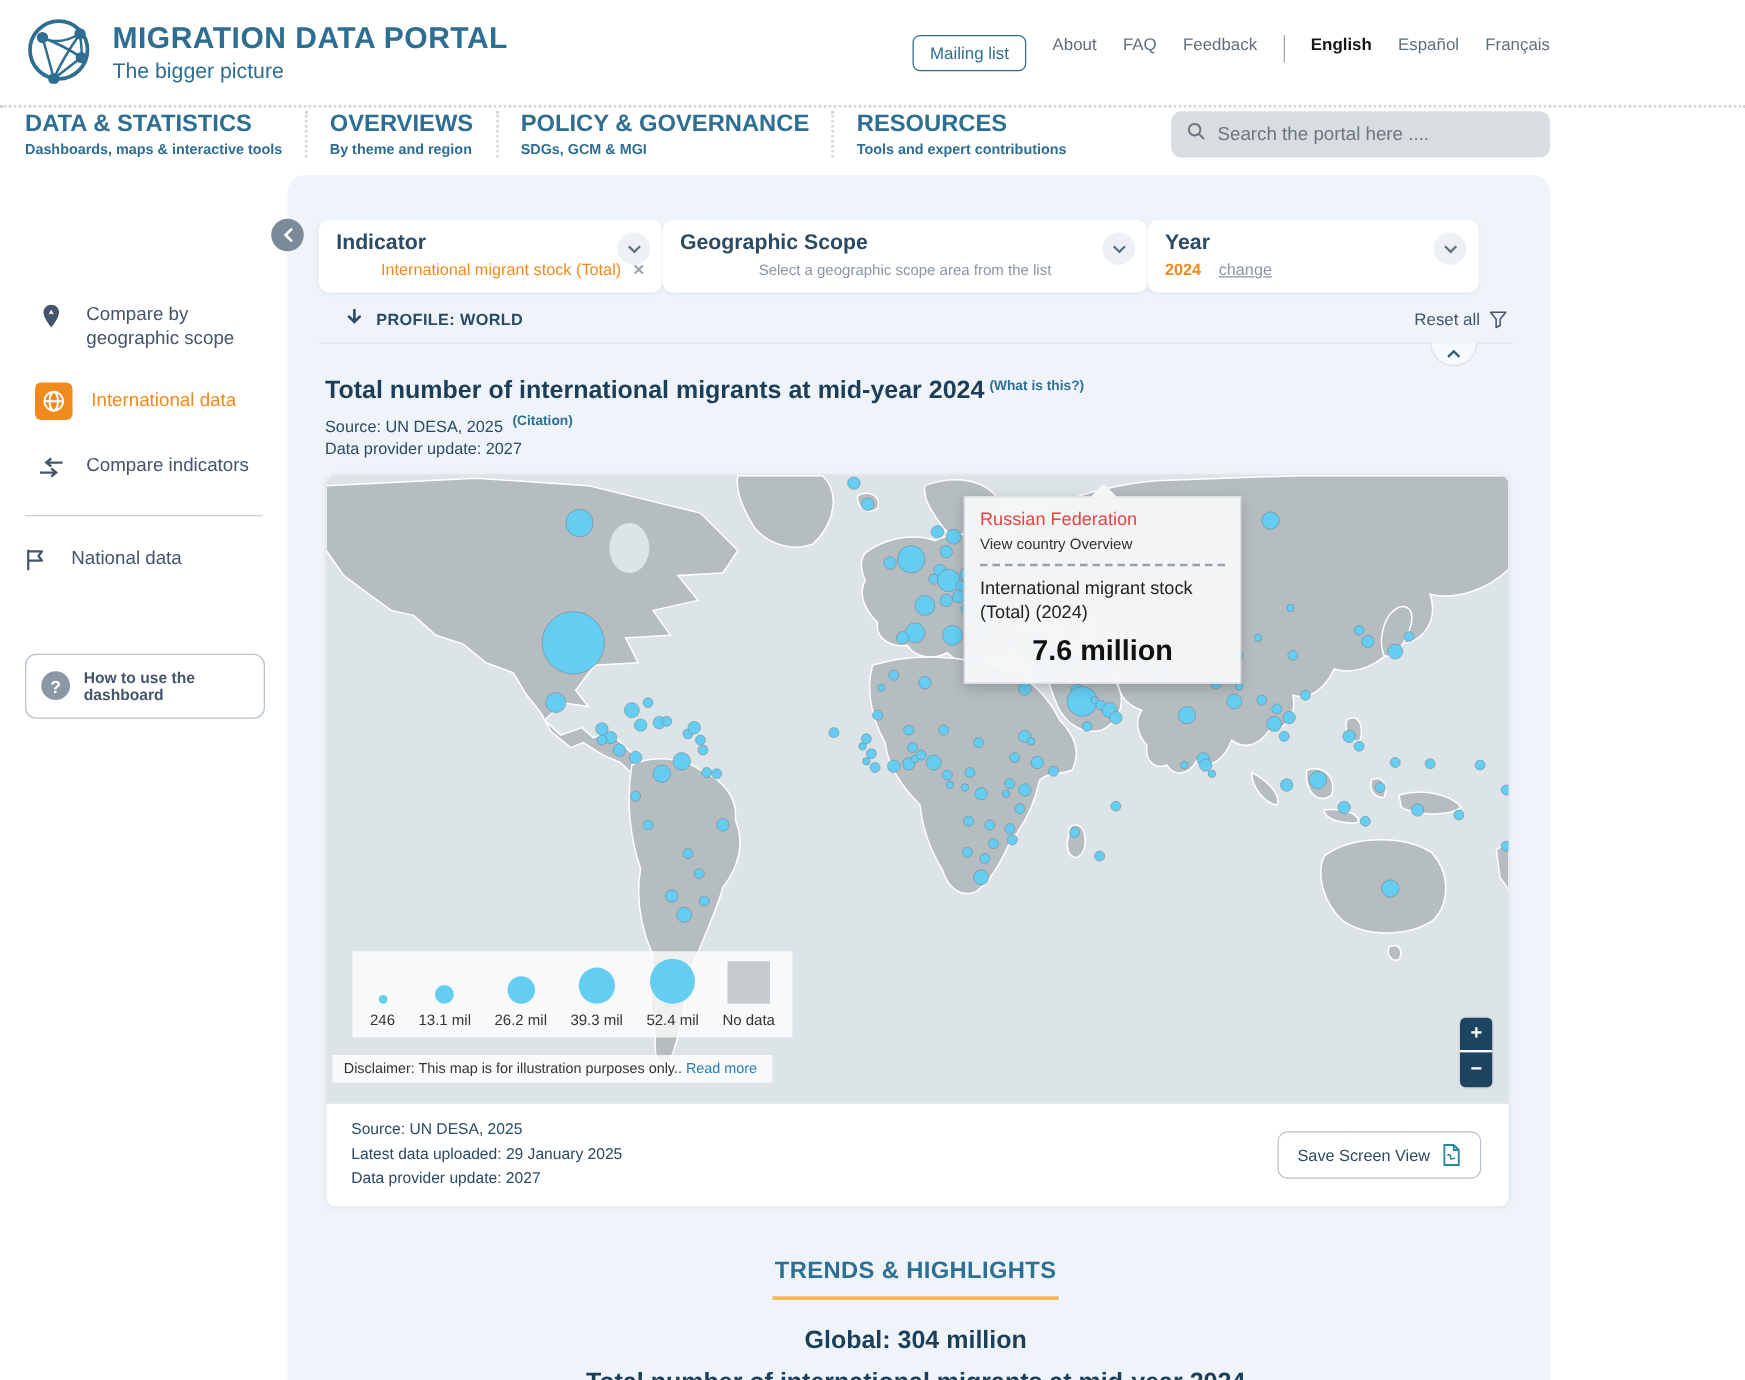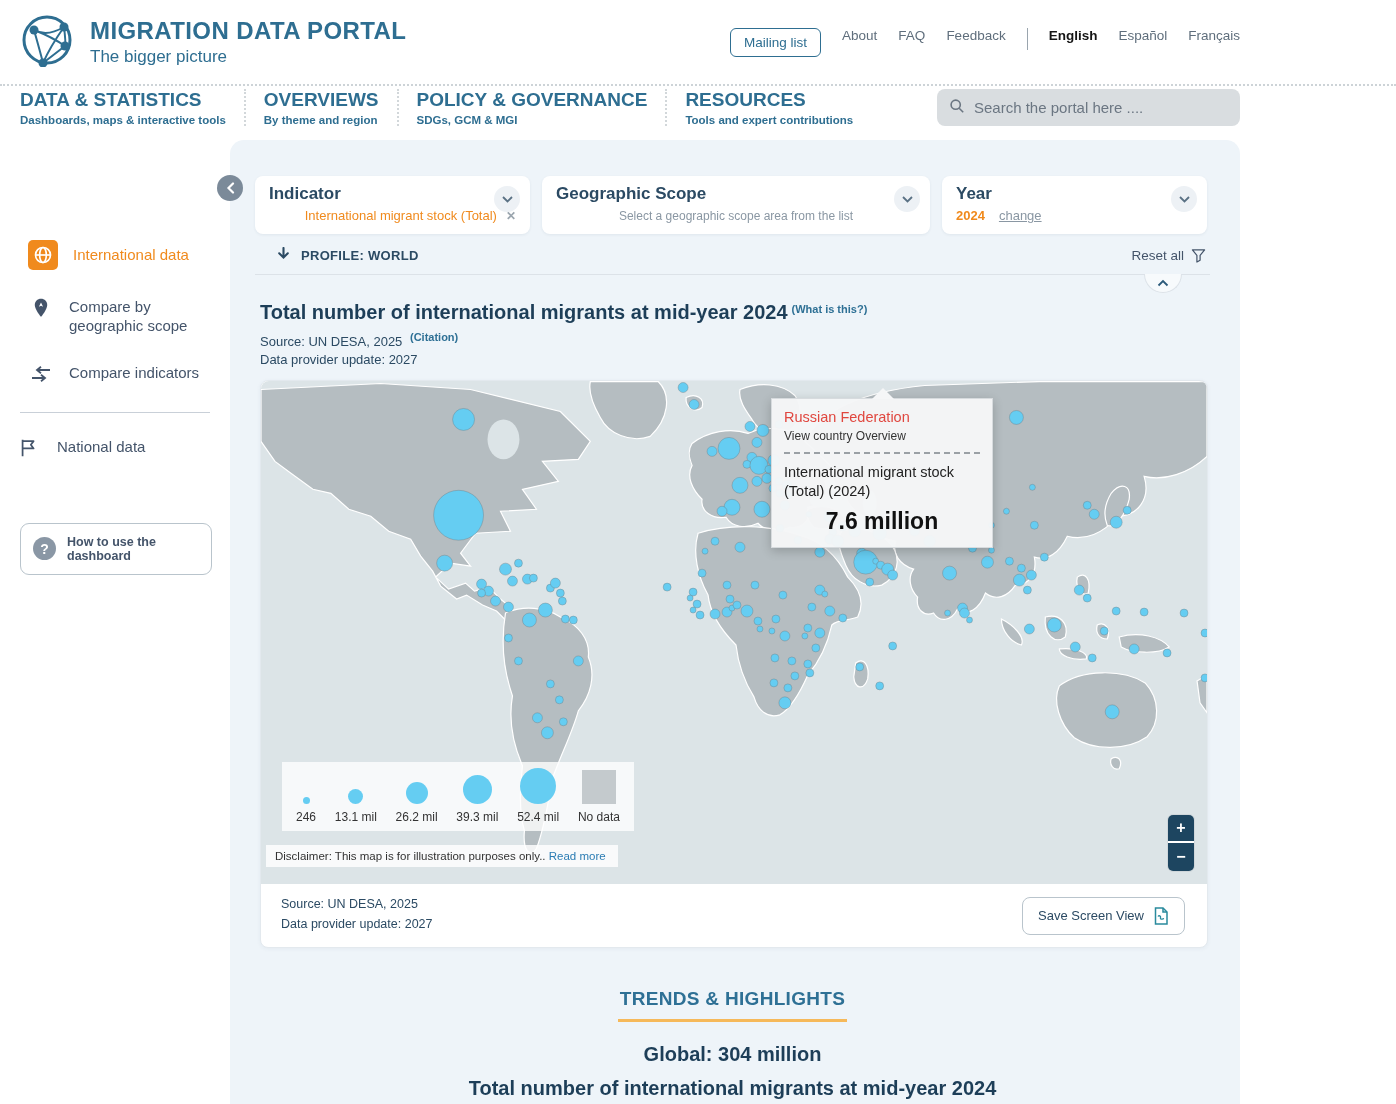--- a/index.html
+++ b/index.html
@@ -48,21 +48,21 @@
               font-size:12.5px; font-weight:bold; color:#44546a; cursor:pointer; background:#fff; }
   .q-circ { width:23px; height:23px; border-radius:50%; background:#8a97a5; color:#fff;
             font-size:14px; font-weight:bold; display:flex; align-items:center; justify-content:center; flex:none; }
 
   
   .panel { position:relative; flex:1; margin-right:156px; background:#eef4f9;
            border-radius:14px 14px 0 0; height:964px; padding:36px 30px 0 25px; }
   .collapse-btn { position:absolute; left:-13px; top:35px; width:26px; height:26px; border-radius:50%;
                   background:#7b8a99; border:none; display:flex; align-items:center; justify-content:center; cursor:pointer; }
 
-  .filters { display:flex; gap:12px; }
+  .filters { display:flex; }
   .fcard { background:#fff; border-radius:8px; height:58px; padding:8px 14px; position:relative;
            box-shadow:0 1px 3px rgba(30,60,90,.07); }
   .fcard.w1 { width:275px; } .fcard.w2 { width:388px; } .fcard.w3 { width:265px; }
   .ftitle { font-size:17px; font-weight:bold; color:#2b4a63; }
   .chev { position:absolute; right:10px; top:10px; width:26px; height:26px; border-radius:50%;
           background:#edf1f5; display:flex; align-items:center; justify-content:center; cursor:pointer; }
   .ind-val { font-size:13px; color:#f08a1d; margin-top:4px;text-align:right; }
   .x-btn { color:#9aa5ae; font-weight:bold; margin-left:9px; cursor:pointer; font-size:12px; }
   .gs-sub { font-size:12px; color:#8a97a3; margin-top:5px;text-align:center; }
   .year-row { margin-top:4px; font-size:13px; }
@@ -194,38 +194,38 @@
             <path d="M10.2 10.2 L14.2 14.2" stroke="#6b7682" stroke-width="1.6"></path>
           </svg>
       </span>
       <input type="text" placeholder="Search the portal here ...." style="">
     </div>
   </nav>
 
   <div class="body-row">
 
     <aside class="sidebar">
+      <div class="side-item">
+        <span class="s-ic">
+          <svg width="22" height="22" viewBox="0 0 24 24">
+              <path d="M12 2 C8.1 2 5.2 5 5.2 8.8 c0 5 6.8 13 6.8 13 s6.8-8 6.8-13 C18.8 5 15.9 2 12 2 Z" fill="#44546a"></path>
+              <path d="M12 6 l2.3 4.6 -2.3-1.1 -2.3 1.1 Z" fill="#fff"></path>
+            </svg>
+        </span>
+        <span class="lbl">Compare by geographic scope</span>
+      </div>
       <div class="side-item active">
         <span class="g-ic">
           <svg width="20" height="20" viewBox="0 0 24 24">
               <circle cx="12" cy="12" r="9" fill="none" stroke="#fff" stroke-width="2"></circle>
               <ellipse cx="12" cy="12" rx="4" ry="9" fill="none" stroke="#fff" stroke-width="2"></ellipse>
               <line x1="3" y1="12" x2="21" y2="12" stroke="#fff" stroke-width="2"></line>
             </svg>
         </span>
         <span class="lbl">International data</span>
-      </div>
-      <div class="side-item">
-        <span class="s-ic">
-          <svg width="22" height="22" viewBox="0 0 24 24">
-              <path d="M12 2 C8.1 2 5.2 5 5.2 8.8 c0 5 6.8 13 6.8 13 s6.8-8 6.8-13 C18.8 5 15.9 2 12 2 Z" fill="#44546a"></path>
-              <path d="M12 6 l2.3 4.6 -2.3-1.1 -2.3 1.1 Z" fill="#fff"></path>
-            </svg>
-        </span>
-        <span class="lbl">Compare by geographic scope</span>
       </div>
       <div class="side-item">
         <span class="s-ic">
           <svg width="24" height="24" viewBox="0 0 24 24">
               <path d="M21 8 H9 M12 4.8 L8 8 L12 11.2 M3 16 H15 M12 12.8 L16 16 L12 19.2" fill="none" stroke="#44546a" stroke-width="1.8"></path>
             </svg>
         </span>
         <span class="lbl">Compare indicators</span>
       </div>
       <div class="side-div"></div>
@@ -542,20 +542,21 @@
           </div>
 
           <div class="zoomctl">
             <button class="zbtn top">+</button>
             <button class="zbtn">−</button>
           </div>
         </div>
 
         <div class="map-footer">
           <div>Source: UN DESA, 2025</div>
+          <div>Latest data uploaded: 29 January 2025</div>
           <div>Data provider update: 2027</div>
           <button class="save-btn">
             <span>Save Screen View</span>
             <svg width="16" height="18" viewBox="0 0 16 18">
                 <path d="M2.5 1 H10 L14 5 V17 H2.5 Z" fill="none" stroke="#2a8a9d" stroke-width="1.5"></path>
                 <path d="M10 1 V5 H14" fill="none" stroke="#2a8a9d" stroke-width="1.5"></path>
                 <path d="M5 9.5 C6 8 8 9 7.5 11 C7 13 9.5 12 11 11.5" fill="none" stroke="#2a8a9d" stroke-width="1.3"></path>
               </svg>
           </button>
         </div>

